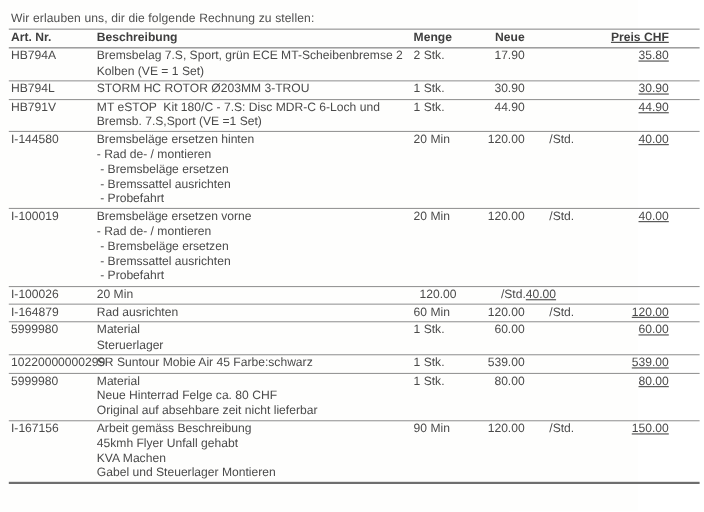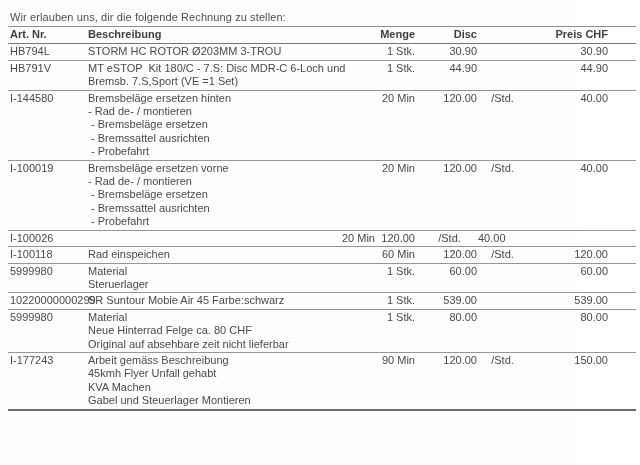--- a/index.html
+++ b/index.html
@@ -45,41 +45,50 @@
   .row.item:last-child { border-bottom: none; }
   .cell {
     font-size: 11px;
     line-height: 13.4px;
     color: #4a4a4a;
     white-space: pre-wrap;
   }
   .row.header .cell { color: #3f3f3f; }
   .cell.art  { padding-left: 2px; }
   .cell.desc { padding-left: 0; }
-  .cell.qty  { text-align: right; padding-right: 1px; }
+  .cell.qty  { padding-right: 1px; }
   .cell.price{ text-align: right; padding-right: 1px; }
-  .cell.unit { text-align: center; padding-left: 5px; }
-  .cell.chf  { text-align: right; padding-right: 28px; }
+  .cell.unit { text-align: right; padding-left: 5px; }
+  .cell.chf  { text-align: right; padding-right: 28px; text-decoration: underline; }
 </style>
 </head>
 <body>
 
 <div class="page">
   <div class="intro">Wir erlauben uns, dir die folgende Rechnung zu stellen:</div>
 
   <div class="invoice-table">
     <div class="row header">
       <div class="cell art">Art. Nr.</div>
       <div class="cell desc">Beschreibung</div>
       <div class="cell qty">Menge</div>
-      <div class="cell price">Disc</div>
+      <div class="cell price">Neue</div>
       <div class="cell unit"></div>
       <div class="cell chf">Preis CHF</div>
     </div>
     <div id="rows-container">
+  <div class="row item">
+    <div class="cell art">HB794A</div>
+    <div class="cell desc">Bremsbelag 7.S, Sport, grün ECE MT-Scheibenbremse 2
+Kolben (VE = 1 Set)</div>
+    <div class="cell qty">2 Stk.</div>
+    <div class="cell price">17.90</div>
+    <div class="cell unit"></div>
+    <div class="cell chf">35.80</div>
+  </div>
 
   <div class="row item">
     <div class="cell art">HB794L</div>
     <div class="cell desc">STORM HC ROTOR Ø203MM 3-TROU</div>
     <div class="cell qty">1 Stk.</div>
     <div class="cell price">30.90</div>
     <div class="cell unit"></div>
     <div class="cell chf">30.90</div>
   </div>
 
@@ -121,22 +130,22 @@
 
   <div class="row item">
     <div class="cell art">I-100026</div>
     <div class="cell qty">20 Min</div>
     <div class="cell price">120.00</div>
     <div class="cell unit">/Std.</div>
     <div class="cell chf">40.00</div>
   </div>
 
   <div class="row item">
-    <div class="cell art">I-100118</div>
-    <div class="cell desc">Rad einspeichen</div>
+    <div class="cell art">I-164879</div>
+    <div class="cell desc">Rad ausrichten</div>
     <div class="cell qty">60 Min</div>
     <div class="cell price">120.00</div>
     <div class="cell unit">/Std.</div>
     <div class="cell chf">120.00</div>
   </div>
 
   <div class="row item">
     <div class="cell art">5999980</div>
     <div class="cell desc">Material
 Steruerlager</div>
@@ -160,21 +169,21 @@
     <div class="cell desc">Material
 Neue Hinterrad Felge ca. 80 CHF
 Original auf absehbare zeit nicht lieferbar</div>
     <div class="cell qty">1 Stk.</div>
     <div class="cell price">80.00</div>
     <div class="cell unit"></div>
     <div class="cell chf">80.00</div>
   </div>
 
   <div class="row item">
-    <div class="cell art">I-177243</div>
+    <div class="cell art">I-167156</div>
     <div class="cell desc">Arbeit gemäss Beschreibung
 45kmh Flyer Unfall gehabt
 KVA Machen
 Gabel und Steuerlager Montieren</div>
     <div class="cell qty">90 Min</div>
     <div class="cell price">120.00</div>
     <div class="cell unit">/Std.</div>
     <div class="cell chf">150.00</div>
   </div>
 </div>

